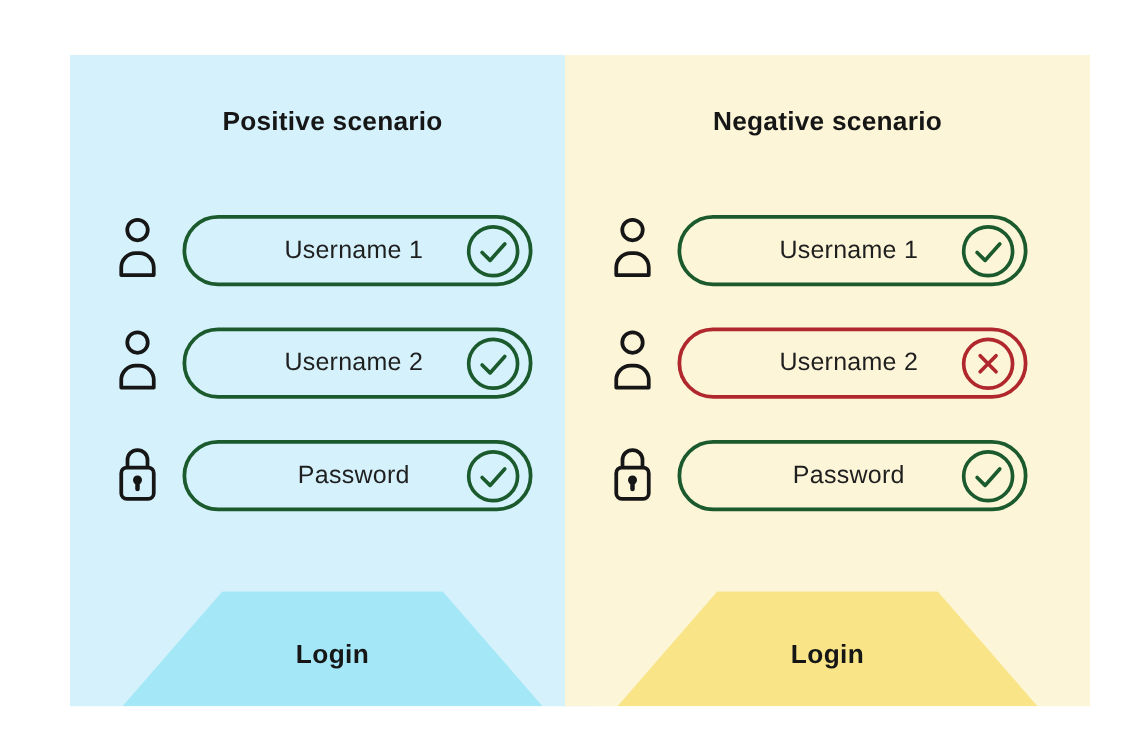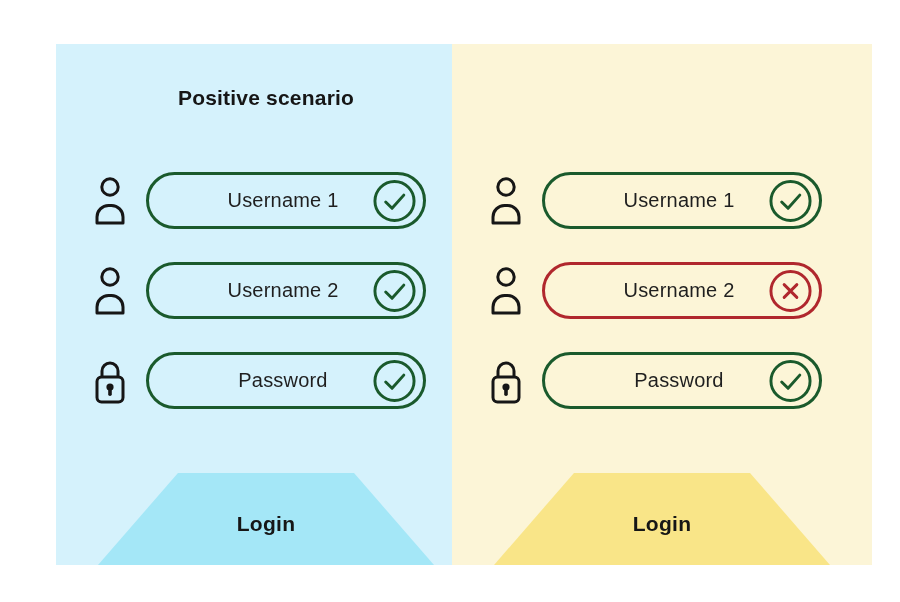--- a/index.html
+++ b/index.html
@@ -14,21 +14,21 @@
   }
   .panel.positive{left:28px;background:var(--panel-blue,#d5f2fc);margin-left:28px;}
   .panel.negative{left:452px;background:var(--panel-yellow,#fcf5d7);}
   .panel-title{
     margin-top:42px;text-align:center;
     font-size:21px;font-weight:bold;letter-spacing:.2px;
     color:var(--ink,#161616);
   }
   .fields{position:absolute;top:128px;left:0;right:0;}
   .row{
-    display:flex;align-items:center;height:57px;margin-bottom:33px;
+    display:flex;align-items:flex-start;height:57px;margin-bottom:33px;
     padding-left:34px;
   }
   .field-icon{
     width:40px;height:52px;margin-right:16px;flex:0 0 auto;
     display:flex;align-items:center;justify-content:center;
     color:var(--ink,#161616);
   }
   .pill{
     position:relative;box-sizing:border-box;
     width:280px;height:57px;border-radius:30px;
@@ -123,20 +123,21 @@
         </span>
       </div>
     </div>
 
   </div>
 
   <div class="login-btn">Login</div>
 </div>
 
 <div class="panel negative">
+  <div class="panel-title">Negative scenario</div>
 
   <div class="fields">
 
     <div class="row">
       <span class="field-icon">
         <svg width="40" height="52" viewBox="0 0 40 52" fill="none" stroke="currentColor" stroke-width="3">
           <circle cx="20" cy="12" r="8.2"></circle>
           <path d="M7 48 v-6 a11.5 11.5 0 0 1 11.5 -11.5 h3 a11.5 11.5 0 0 1 11.5 11.5 v6 z" stroke-linejoin="round"></path>
         </svg>
       </span>

